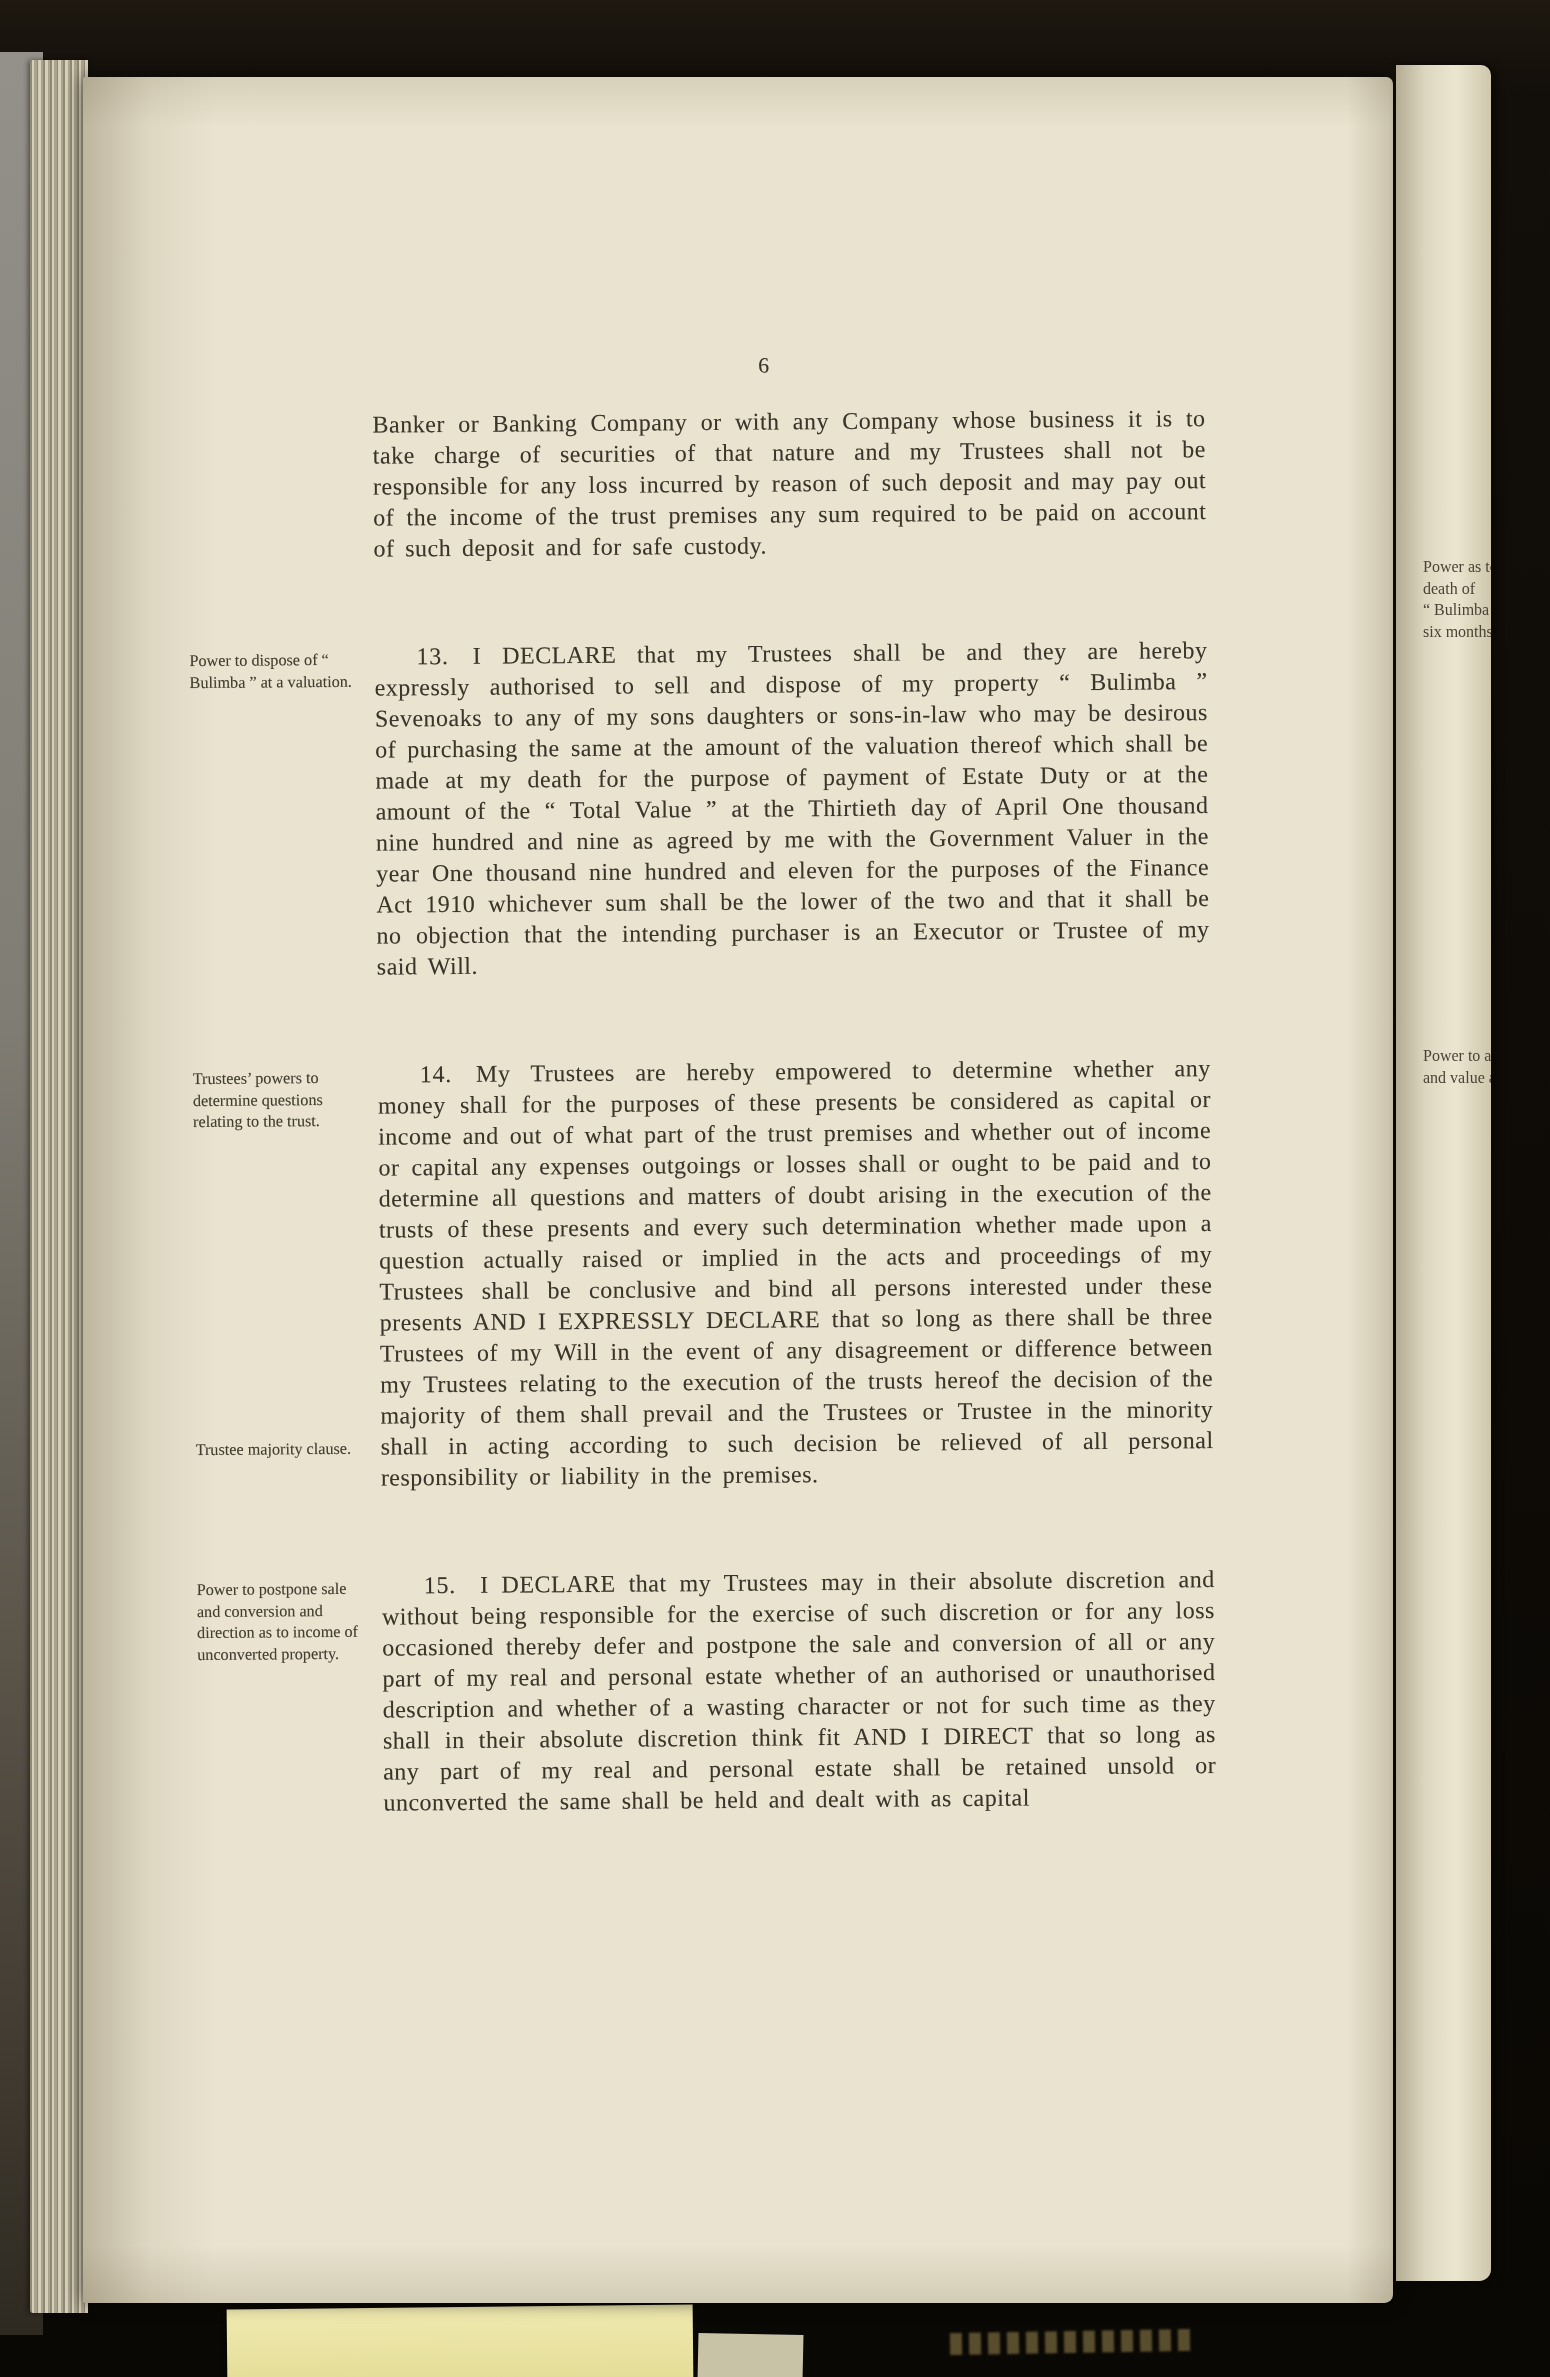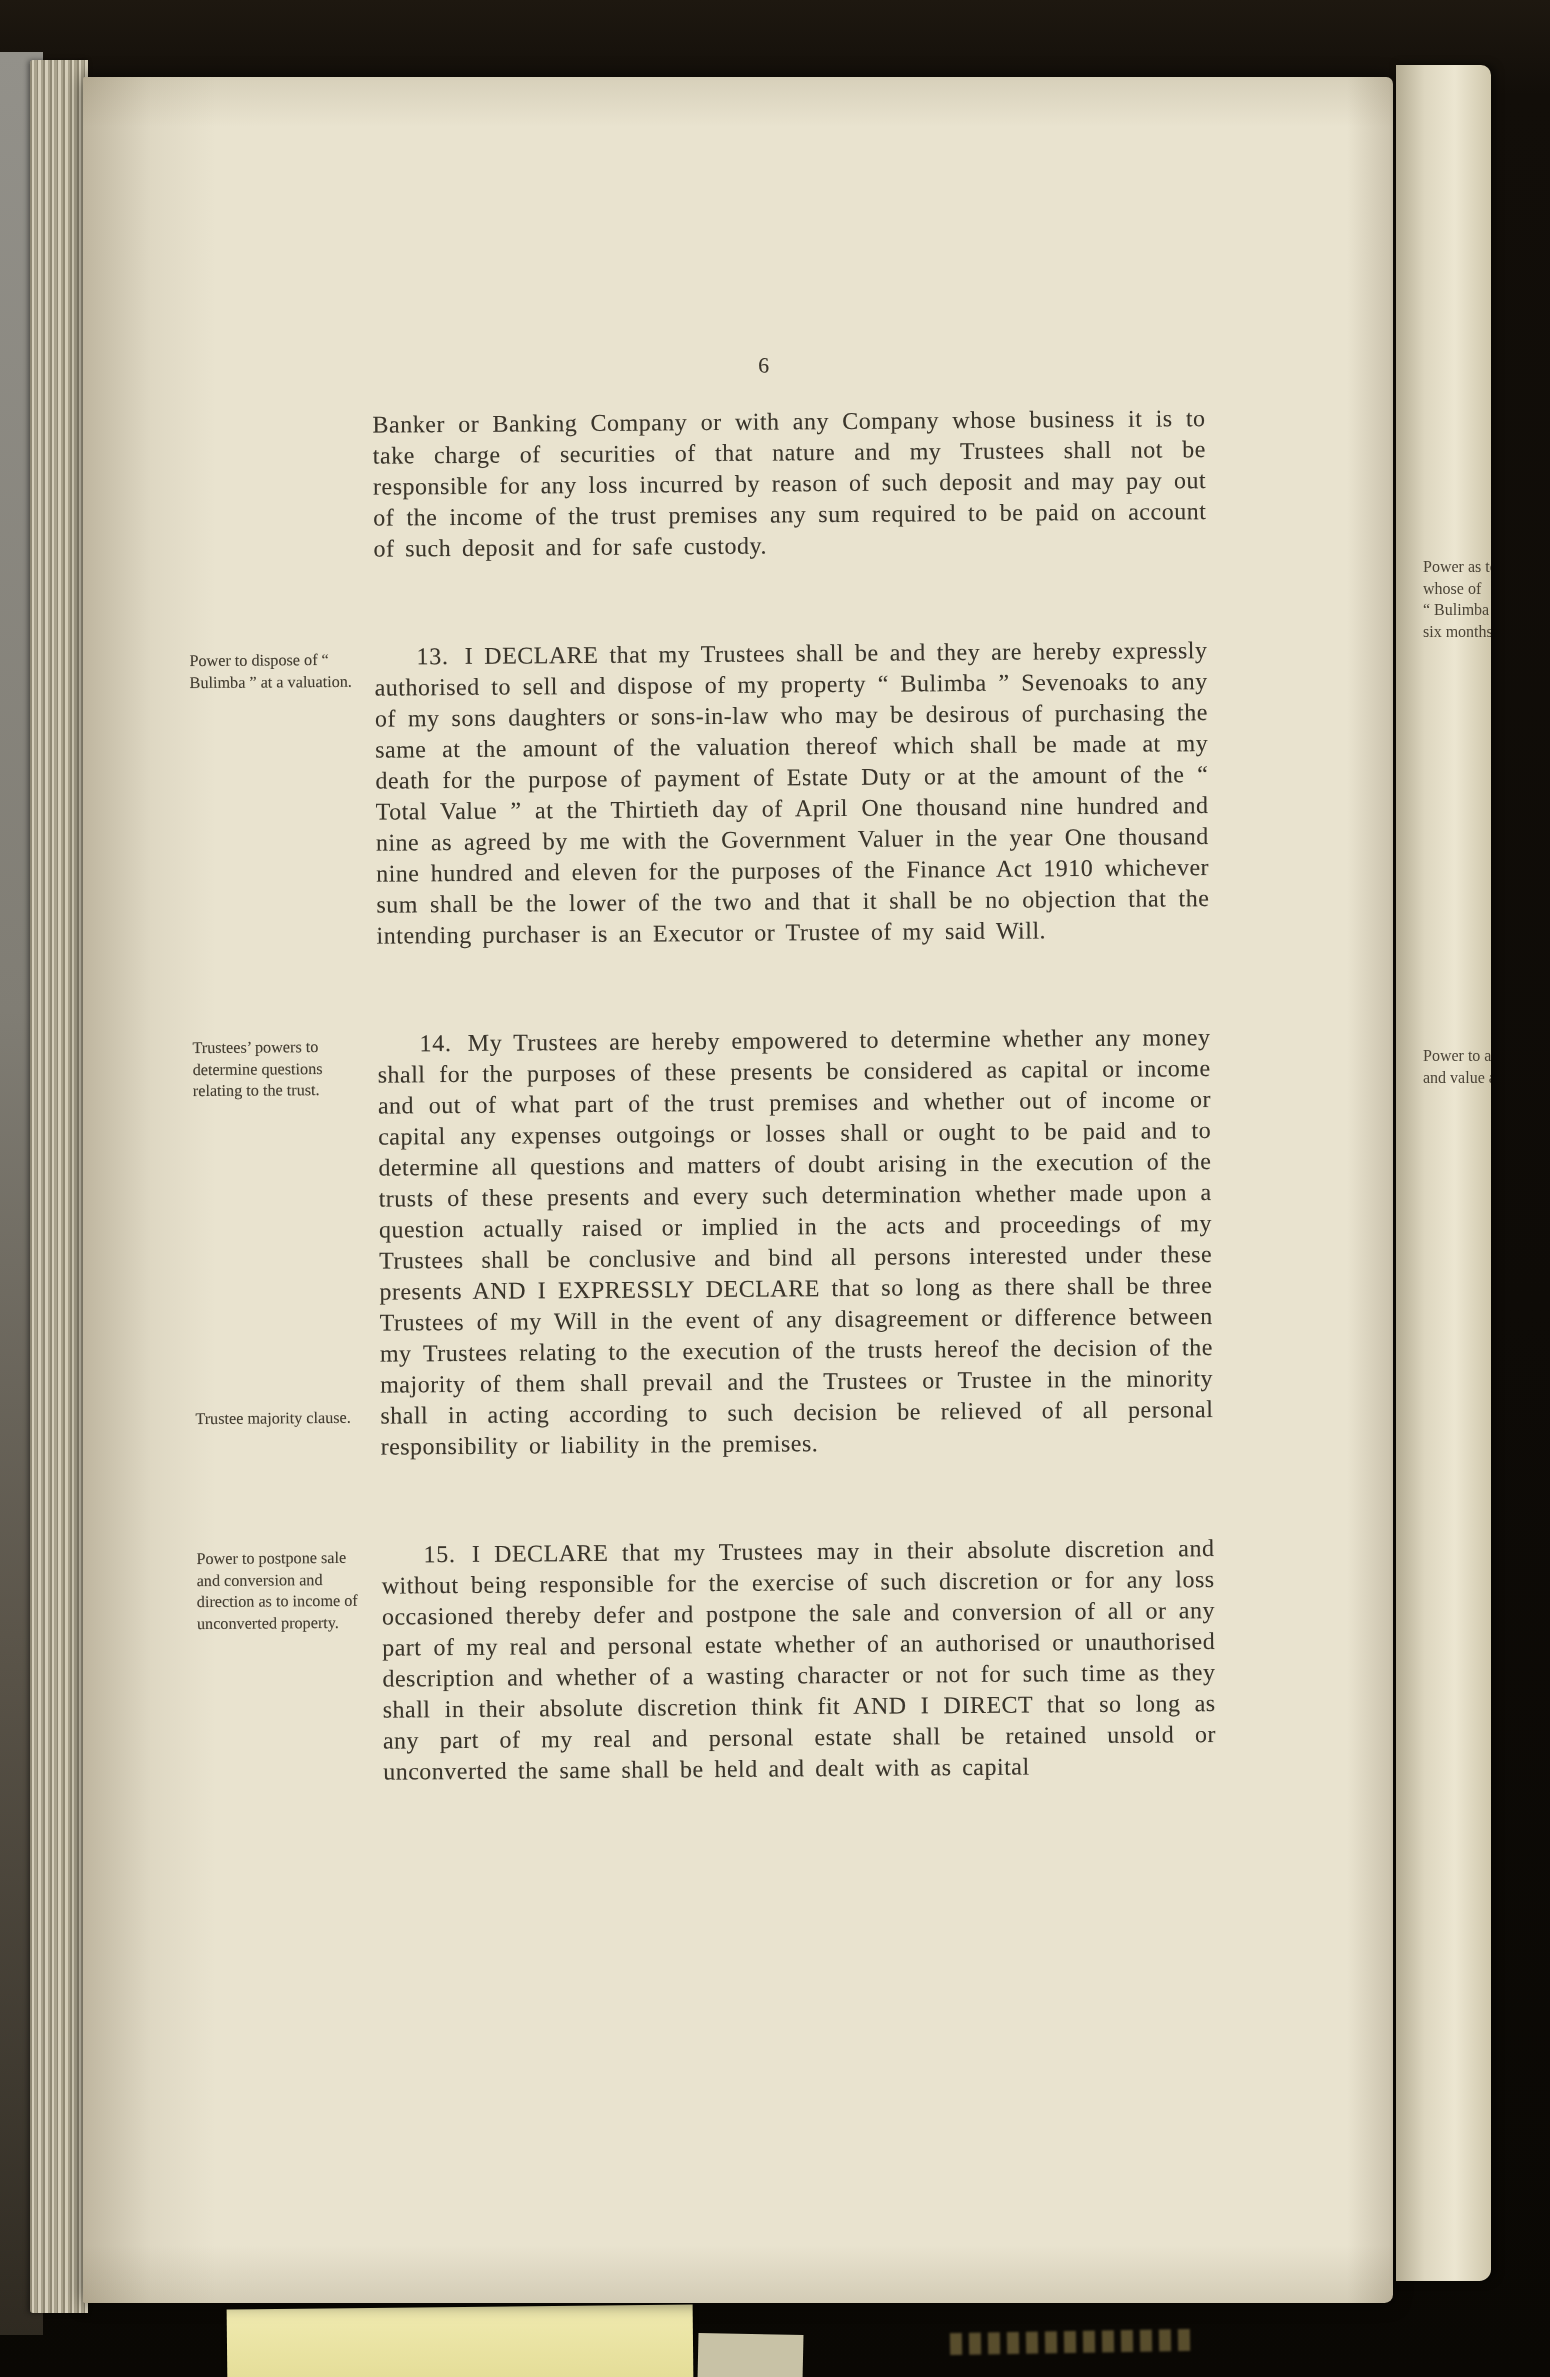--- a/index.html
+++ b/index.html
@@ -57,21 +57,21 @@
     position:absolute; left:0; top:8.3px; width:173px;
     font-size:16.2px; line-height:21.7px; color:#433d31; text-align:left;
   }
   .note-2 { top:379px; }
   .para {
     margin-left:185px; width:833px;
     font-size:24px; line-height:31px; text-align:justify;
     letter-spacing:0.5px; word-spacing:4.2px;
   }
   .para.indent { text-indent:42px; }
-  .clause-num { margin-right:16px; letter-spacing:0.8px; }
+  .clause-num { margin-right:24px; letter-spacing:0.8px; }
 
   .slip-1 {
     position:absolute; left:227px; top:2307px; width:466px; height:75px;
     background:linear-gradient(180deg,#f0eab0 0%,#e4dd97 100%);
     transform:rotate(-0.6deg);
     box-shadow:0 1.7px 5px rgba(0,0,0,0.5);
   }
   .slip-2 {
     position:absolute; left:698px; top:2334px; width:105px; height:47px;
     background:#d9d2b4; transform:rotate(1.2deg); opacity:0.92;
@@ -118,21 +118,21 @@
         <div class="note">Power to postpone sale and conversion and direction as to income of unconverted property.</div>
         <p class="para indent"><span class="clause-num">15.</span><span>I DECLARE that my Trustees may in their absolute discretion and without being responsible for the exercise of such discretion or for any loss occasioned thereby defer and postpone the sale and conversion of all or any part of my real and personal estate whether of an authorised or unauthorised description and whether of a wasting character or not for such time as they shall in their absolute discretion think fit AND I DIRECT that so long as any part of my real and personal estate shall be retained unsold or unconverted the same shall be held and dealt with as capital</span></p>
       </div>
 
     </div>
   </div>
 
   <div class="next-page">
     <div class="np-note np-note-1">
       <div>Power as to t</div>
-      <div>whose of</div>
+      <div>death of</div>
       <div>“ Bulimba ”</div>
       <div>six months.</div>
     </div>
     <div class="np-note np-note-2">
       <div>Power to app</div>
       <div>and value as</div>
     </div>
   </div>
 
 </div>

